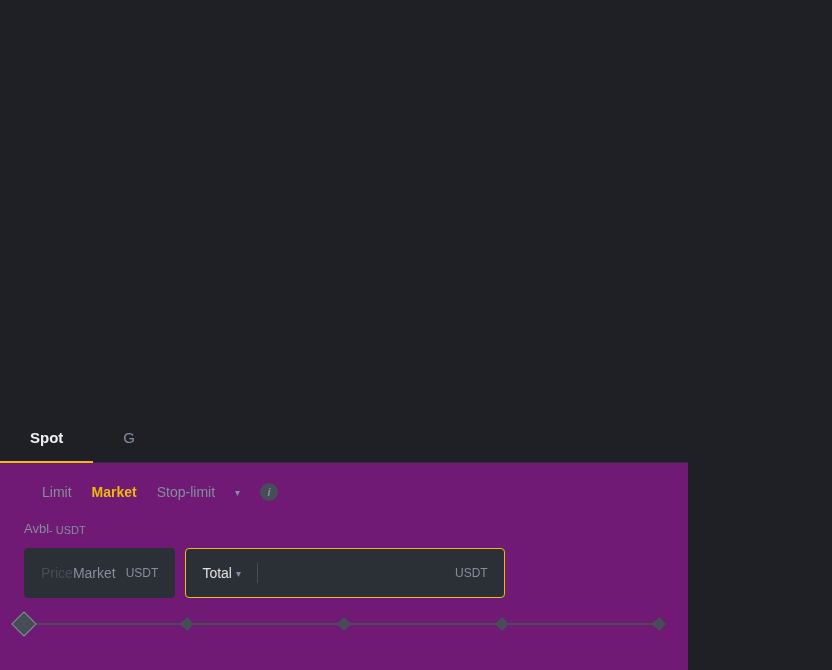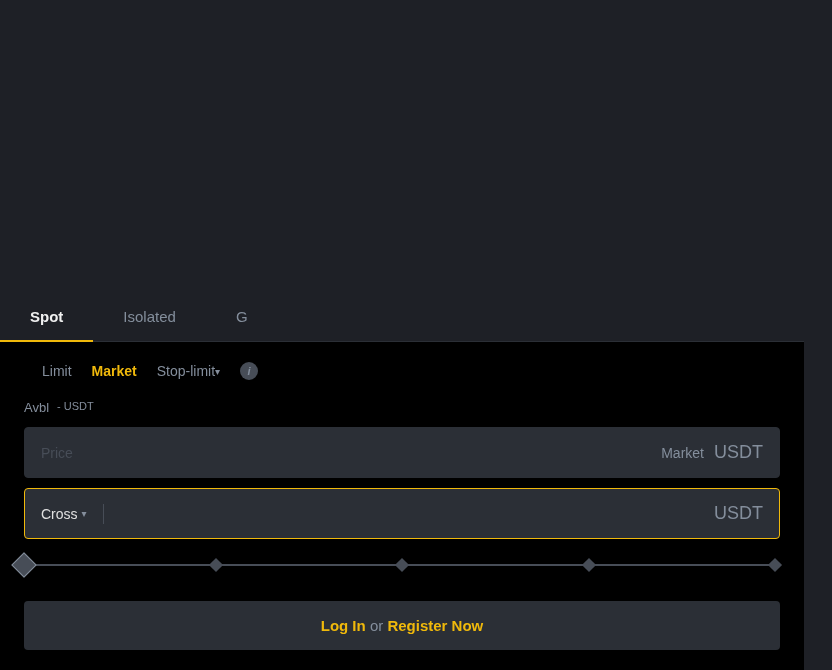--- a/index.html
+++ b/index.html
@@ -13,22 +13,22 @@
       font-family: 'Arial', sans-serif;
       width: 832px;
       height: 670px;
       overflow: hidden;
       display: flex;
       align-items: flex-end;
       justify-content: flex-start;
     }
 
     .trading-panel {
-      width: 804px;
-      background-color: #000000;
+      width: 688px;
+      background-color: #701a75;
       padding-bottom: 20px;
     }
 
     
     .tab-bar {
       display: flex;
       border-bottom: 1px solid #2b2f36;
       background-color: #1e2026;
     }
 
@@ -76,21 +76,21 @@
     }
 
     .order-type-btn.active {
       color: #f0b90b;
       font-weight: 600;
     }
 
     .stop-limit-wrapper {
       display: flex;
       align-items: center;
-      gap: 0;
+      gap: 20px;
     }
 
     .dropdown-arrow {
       color: #848e9c;
       font-size: 10px;
       cursor: pointer;
     }
 
     .info-icon {
       width: 18px;
@@ -103,40 +103,40 @@
       align-items: center;
       justify-content: center;
       cursor: pointer;
       font-style: italic;
       font-weight: bold;
     }
 
     
     .avbl-row {
       display: flex;
-      align-items: flex-start;
-      gap: 8px;
+      align-items: flex-end;
+      gap: 0;
       padding: 4px 24px 12px 24px;
     }
 
     .avbl-label {
       font-size: 13px;
       color: #848e9c;
     }
 
     .avbl-value {
       font-size: 11px;
       color: #848e9c;
     }
 
     
     .input-section {
       padding: 0 24px;
       display: flex;
-      flex-direction: column;
+      flex-direction: row;
       gap: 10px;
     }
 
     .input-field {
       background-color: #2b2f36;
       border: 1px solid #2b2f36;
       border-radius: 4px;
       padding: 14px 16px;
       display: flex;
       align-items: center;
@@ -157,21 +157,21 @@
       align-items: center;
       gap: 10px;
     }
 
     .input-label {
       font-size: 14px;
       color: #848e9c;
     }
 
     .input-currency {
-      font-size: 18px;
+      font-size: 12px;
       color: #848e9c;
     }
 
     .input-inner {
       display: flex;
       align-items: center;
       flex: 1;
       gap: 8px;
     }
 
@@ -297,21 +297,20 @@
       font-weight: 600;
     }
   </style>
 </head>
 <body>
 
 <div class="trading-panel">
 
   <div class="tab-bar">
     <div class="tab active">Spot</div>
-    <div class="tab">Isolated</div>
     <div class="tab">G</div>
   </div>
 
   <div class="order-types">
     <button class="order-type-btn">Limit</button>
     <button class="order-type-btn active">Market</button>
     <div class="stop-limit-wrapper">
       <button class="order-type-btn">Stop-limit</button>
       <span class="dropdown-arrow">▾</span>
     </div>
@@ -329,21 +328,21 @@
       <span class="input-placeholder">Price</span>
       <div class="input-right">
         <span class="input-label">Market</span>
         <span class="input-currency">USDT</span>
       </div>
     </div>
 
     <div class="input-field focused">
       <div class="input-inner">
         <div class="total-dropdown">
-          <span>Cross</span>
+          <span>Total</span>
           <span class="total-arrow">▾</span>
         </div>
         <div class="divider-line"></div>
         <input type="text" class="text-input" value="" style="">
       </div>
       <span class="input-currency">USDT</span>
     </div>
 
   </div>
 
@@ -355,21 +354,14 @@
         <div class="slider-dot"></div>
         <div class="slider-dot"></div>
         <div class="slider-dot"></div>
         <div class="slider-dot"></div>
         <div class="slider-dot"></div>
       </div>
       <div class="slider-handle"></div>
     </div>
   </div>
 
-  <div class="login-section">
-    <button class="login-btn">
-      <span class="login-link">Log In</span>
-      <span class="login-text"> or </span>
-      <span class="register-link">Register Now</span>
-    </button>
-  </div>
 
 </div>
 
 </body></html>

